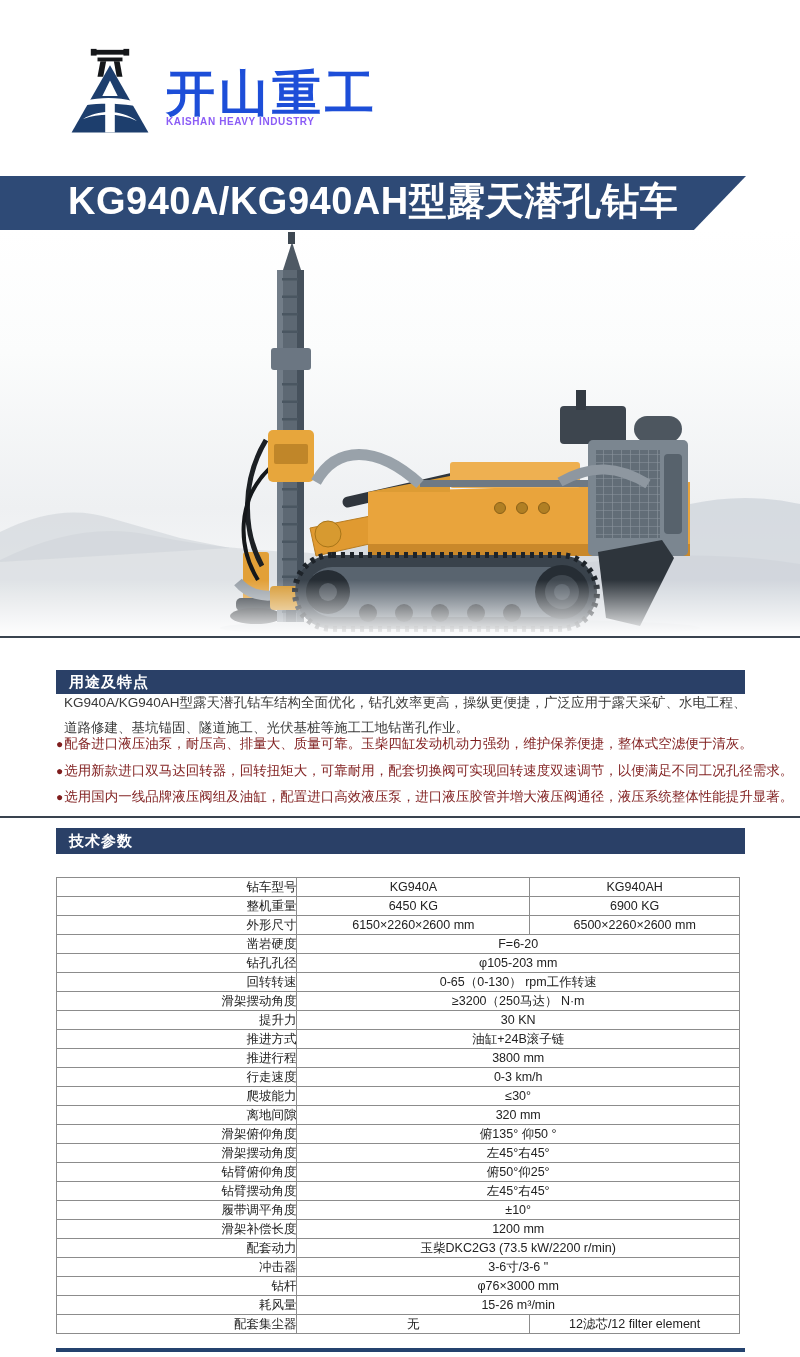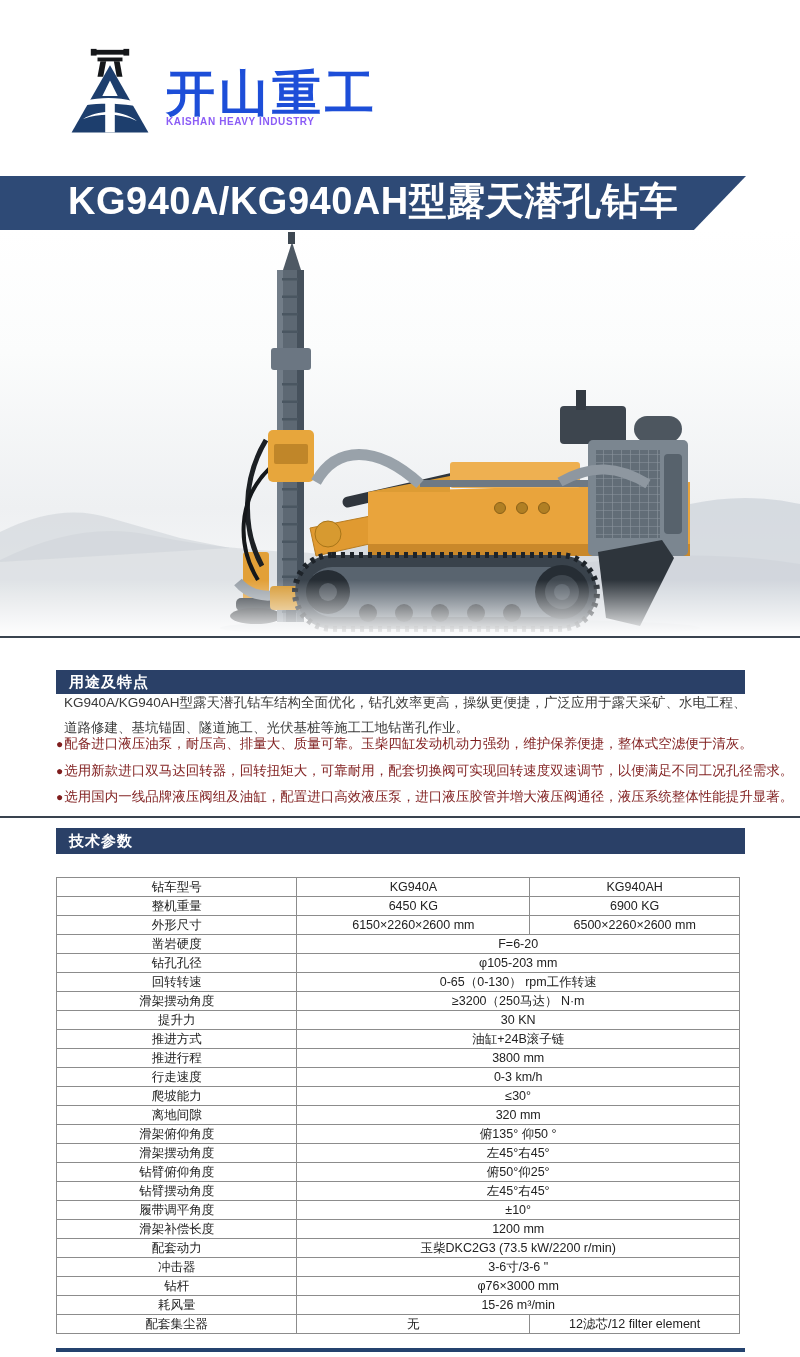--- a/index.html
+++ b/index.html
@@ -48,21 +48,21 @@
   .bullet .marker{margin-right:1px;font-size:12px;}
   
   table.spec{
     position:absolute;left:56px;top:877px;width:684px;
     border-collapse:collapse;table-layout:fixed;
   }
   table.spec td{
     border:1px solid #8c8c8c;height:18px;padding:0;
     font-size:12.5px;color:#222;overflow:hidden;white-space:nowrap;
   }
-  table.spec td.lbl{text-align:center;}
+  table.spec td.lbl{text-align:right;}
   table.spec td.val{text-align:center;}
   
   .footer-rule{position:absolute;left:56px;top:1348px;width:689px;height:4px;background:var(--footer-rule-navy,#24426e);}
 </style>
 </head>
 <body>
 
 <div class="page">
 
   <header class="logo-block">

